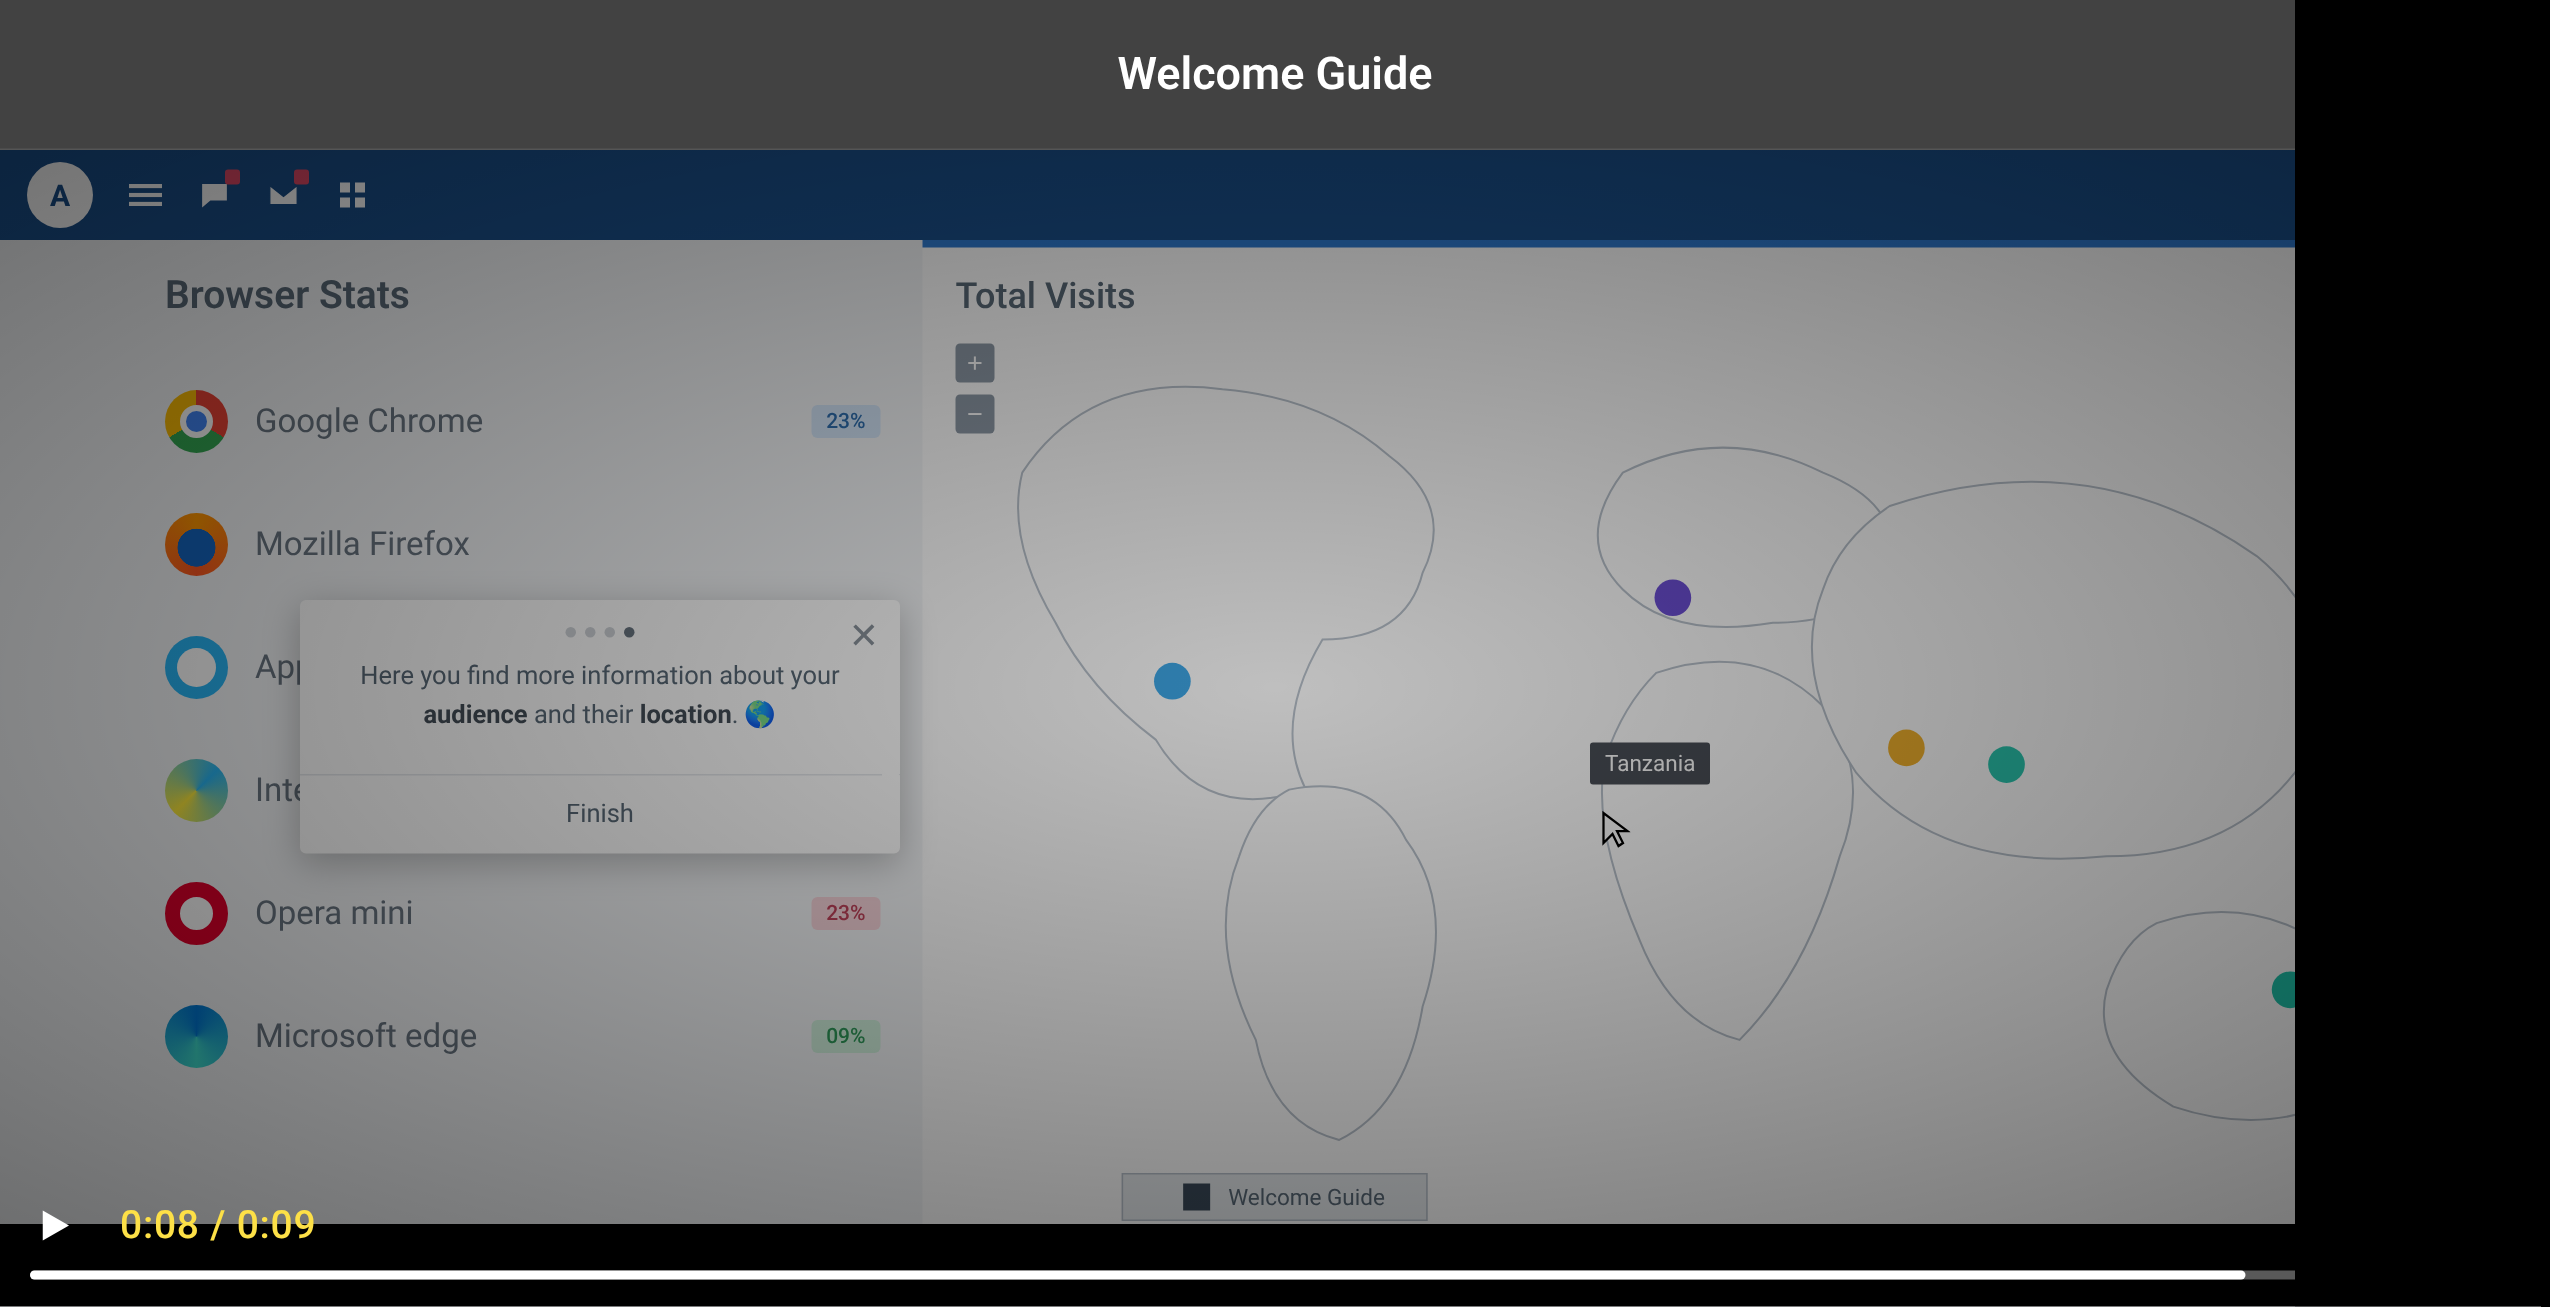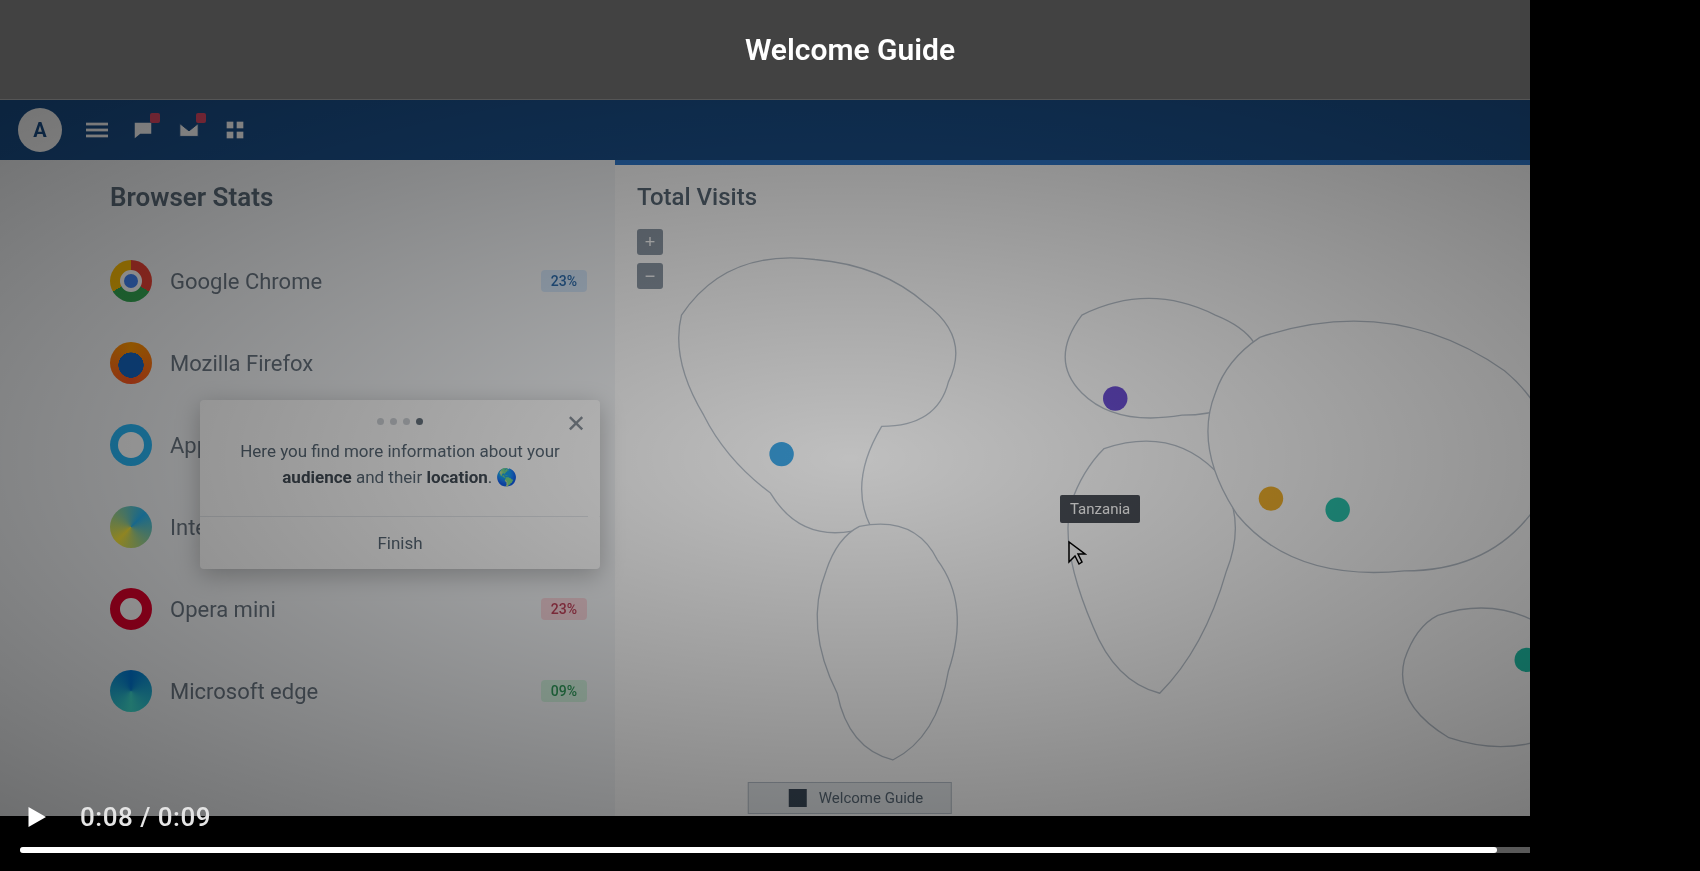--- a/index.html
+++ b/index.html
@@ -276,21 +276,21 @@
   }
 
   
   .video-controls{
     position:absolute;
     left:0;right:0;bottom:0;
     height:100px;
     z-index:60;
     display:flex; flex-direction:column; justify-content:flex-end;
     padding: 0 20px 12px;
-    color:#e5e5e5;
+    color:#fde047;
     pointer-events:none;
   }
   .vc-row{
     display:flex; align-items:center; gap:28px;
     height:60px;
     pointer-events:auto;
   }
   .vc-row .time{ font-size:26px; font-weight:500; letter-spacing:0.5px;}
   .vc-row .spacer{flex:1;}
   .vc-icon{ width:32px;height:32px; display:flex;align-items:center;justify-content:center;}

